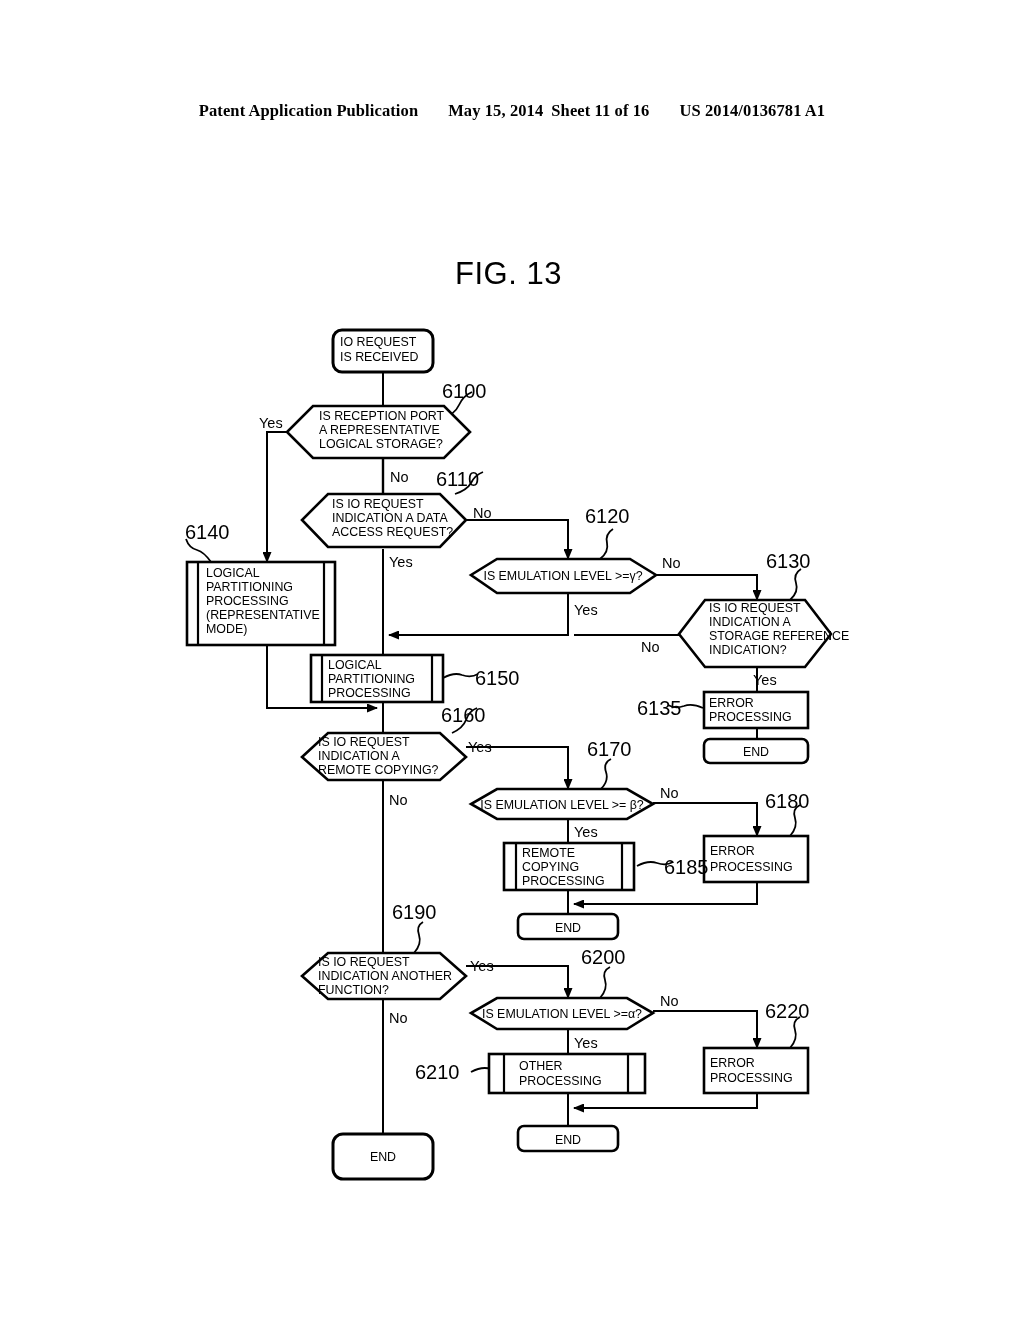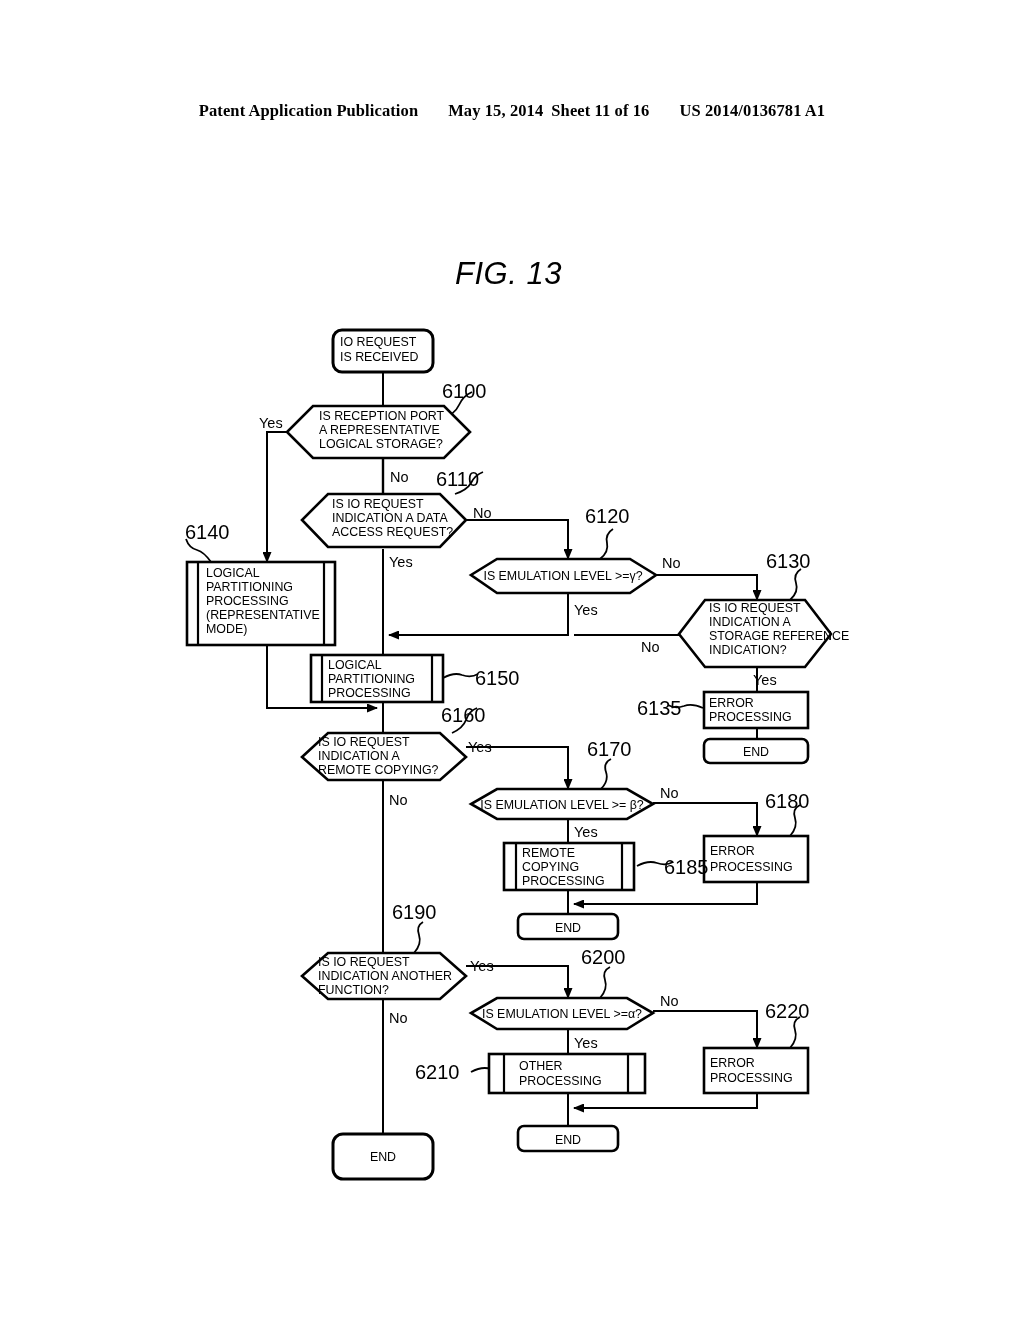--- a/index.html
+++ b/index.html
@@ -27,21 +27,20 @@
   .hdr .gapA{width:30px;}
   .hdr .gapB{width:8px;}
   .hdr .gapC{width:30px;}
 
   .figtitle{
     position:absolute;
     left:455px;top:240px;
     font-size:31px;
     letter-spacing:.5px;
     font-family:"Liberation Sans", sans-serif;
-    font-style:italic;
   }
 
   svg#flow{position:absolute;left:0;top:0;width:1024px;height:1320px;}
 
   
   svg text{font-family:"Liberation Sans", sans-serif;fill:#000;}
   .nodetext{font-size:12.4px;}
   .nodetext.ctr{text-anchor:middle;}
   .reftext{font-size:20px;}
   .yn{font-size:14.5px;}

